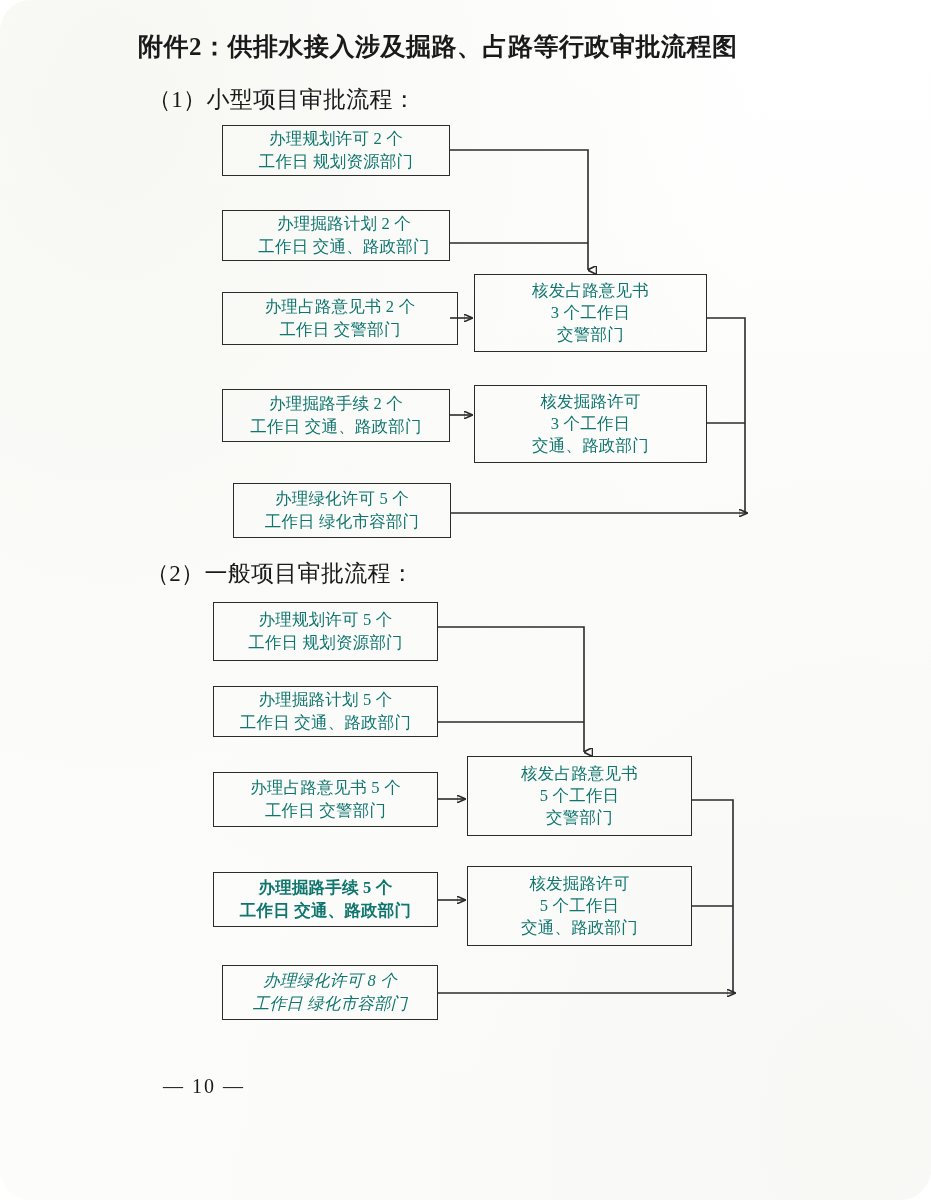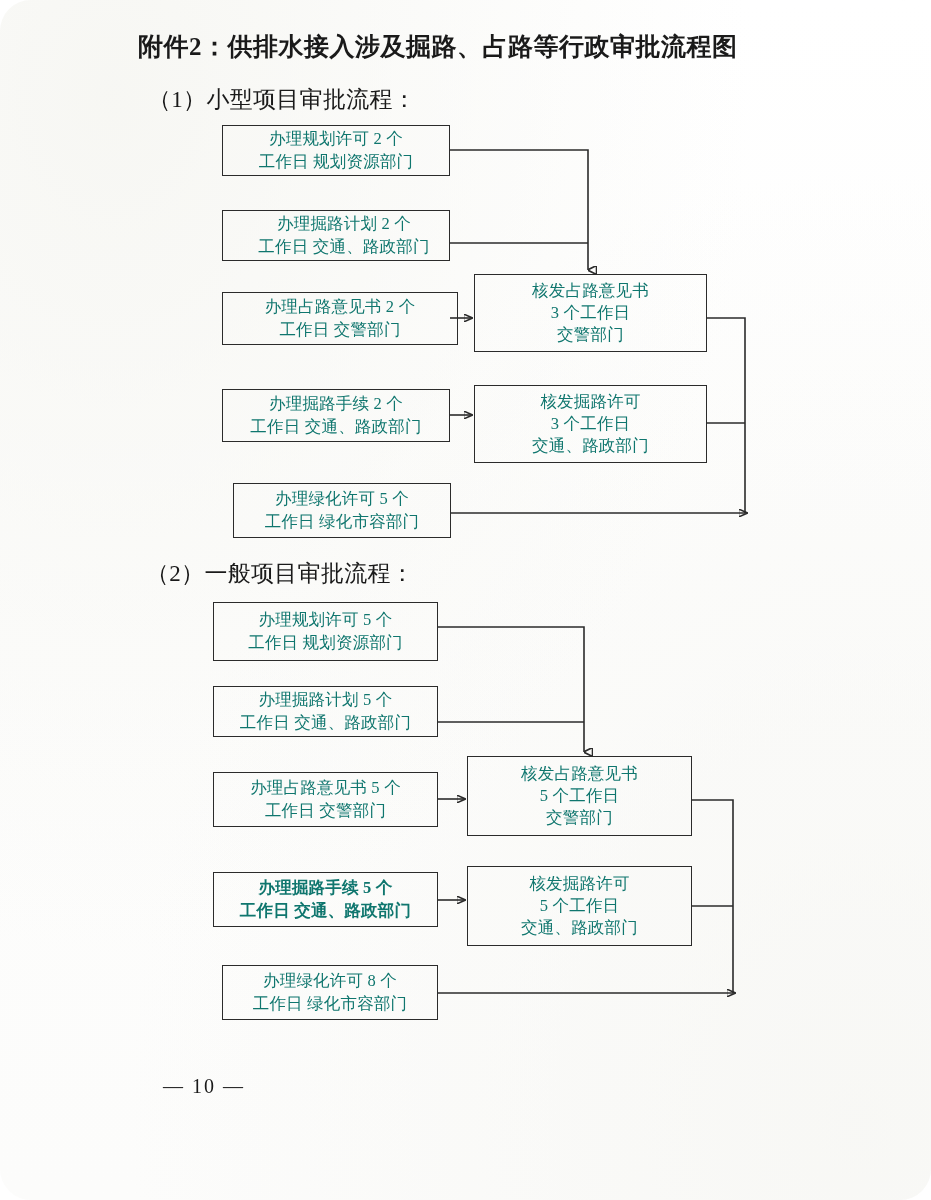--- a/index.html
+++ b/index.html
@@ -193,21 +193,21 @@
   <div class="flow-box" style="left:213px; top:772px; width:225px; height:55px;">
     <span class="ln">办理占路意见书 5 个</span>
     <span class="ln">工作日  交警部门</span>
   </div>
 
   <div class="flow-box" style="left:213px; top:872px; width:225px; height:55px;font-weight:bold;">
     <span class="ln">办理掘路手续 5 个</span>
     <span class="ln">工作日  交通、路政部门</span>
   </div>
 
-  <div class="flow-box" style="left:222px; top:965px; width:216px; height:55px;">
+  <div class="flow-box" style="left:222px; top:965px; width:216px; height:55px;font-style:italic;">
     <span class="ln">办理绿化许可 8 个</span>
     <span class="ln">工作日  绿化市容部门</span>
   </div>
 
   <div class="flow-box" style="left:467px; top:756px; width:225px; height:80px;">
     <span class="ln">核发占路意见书</span>
     <span class="ln">5 个工作日</span>
     <span class="ln">交警部门</span>
   </div>
 

